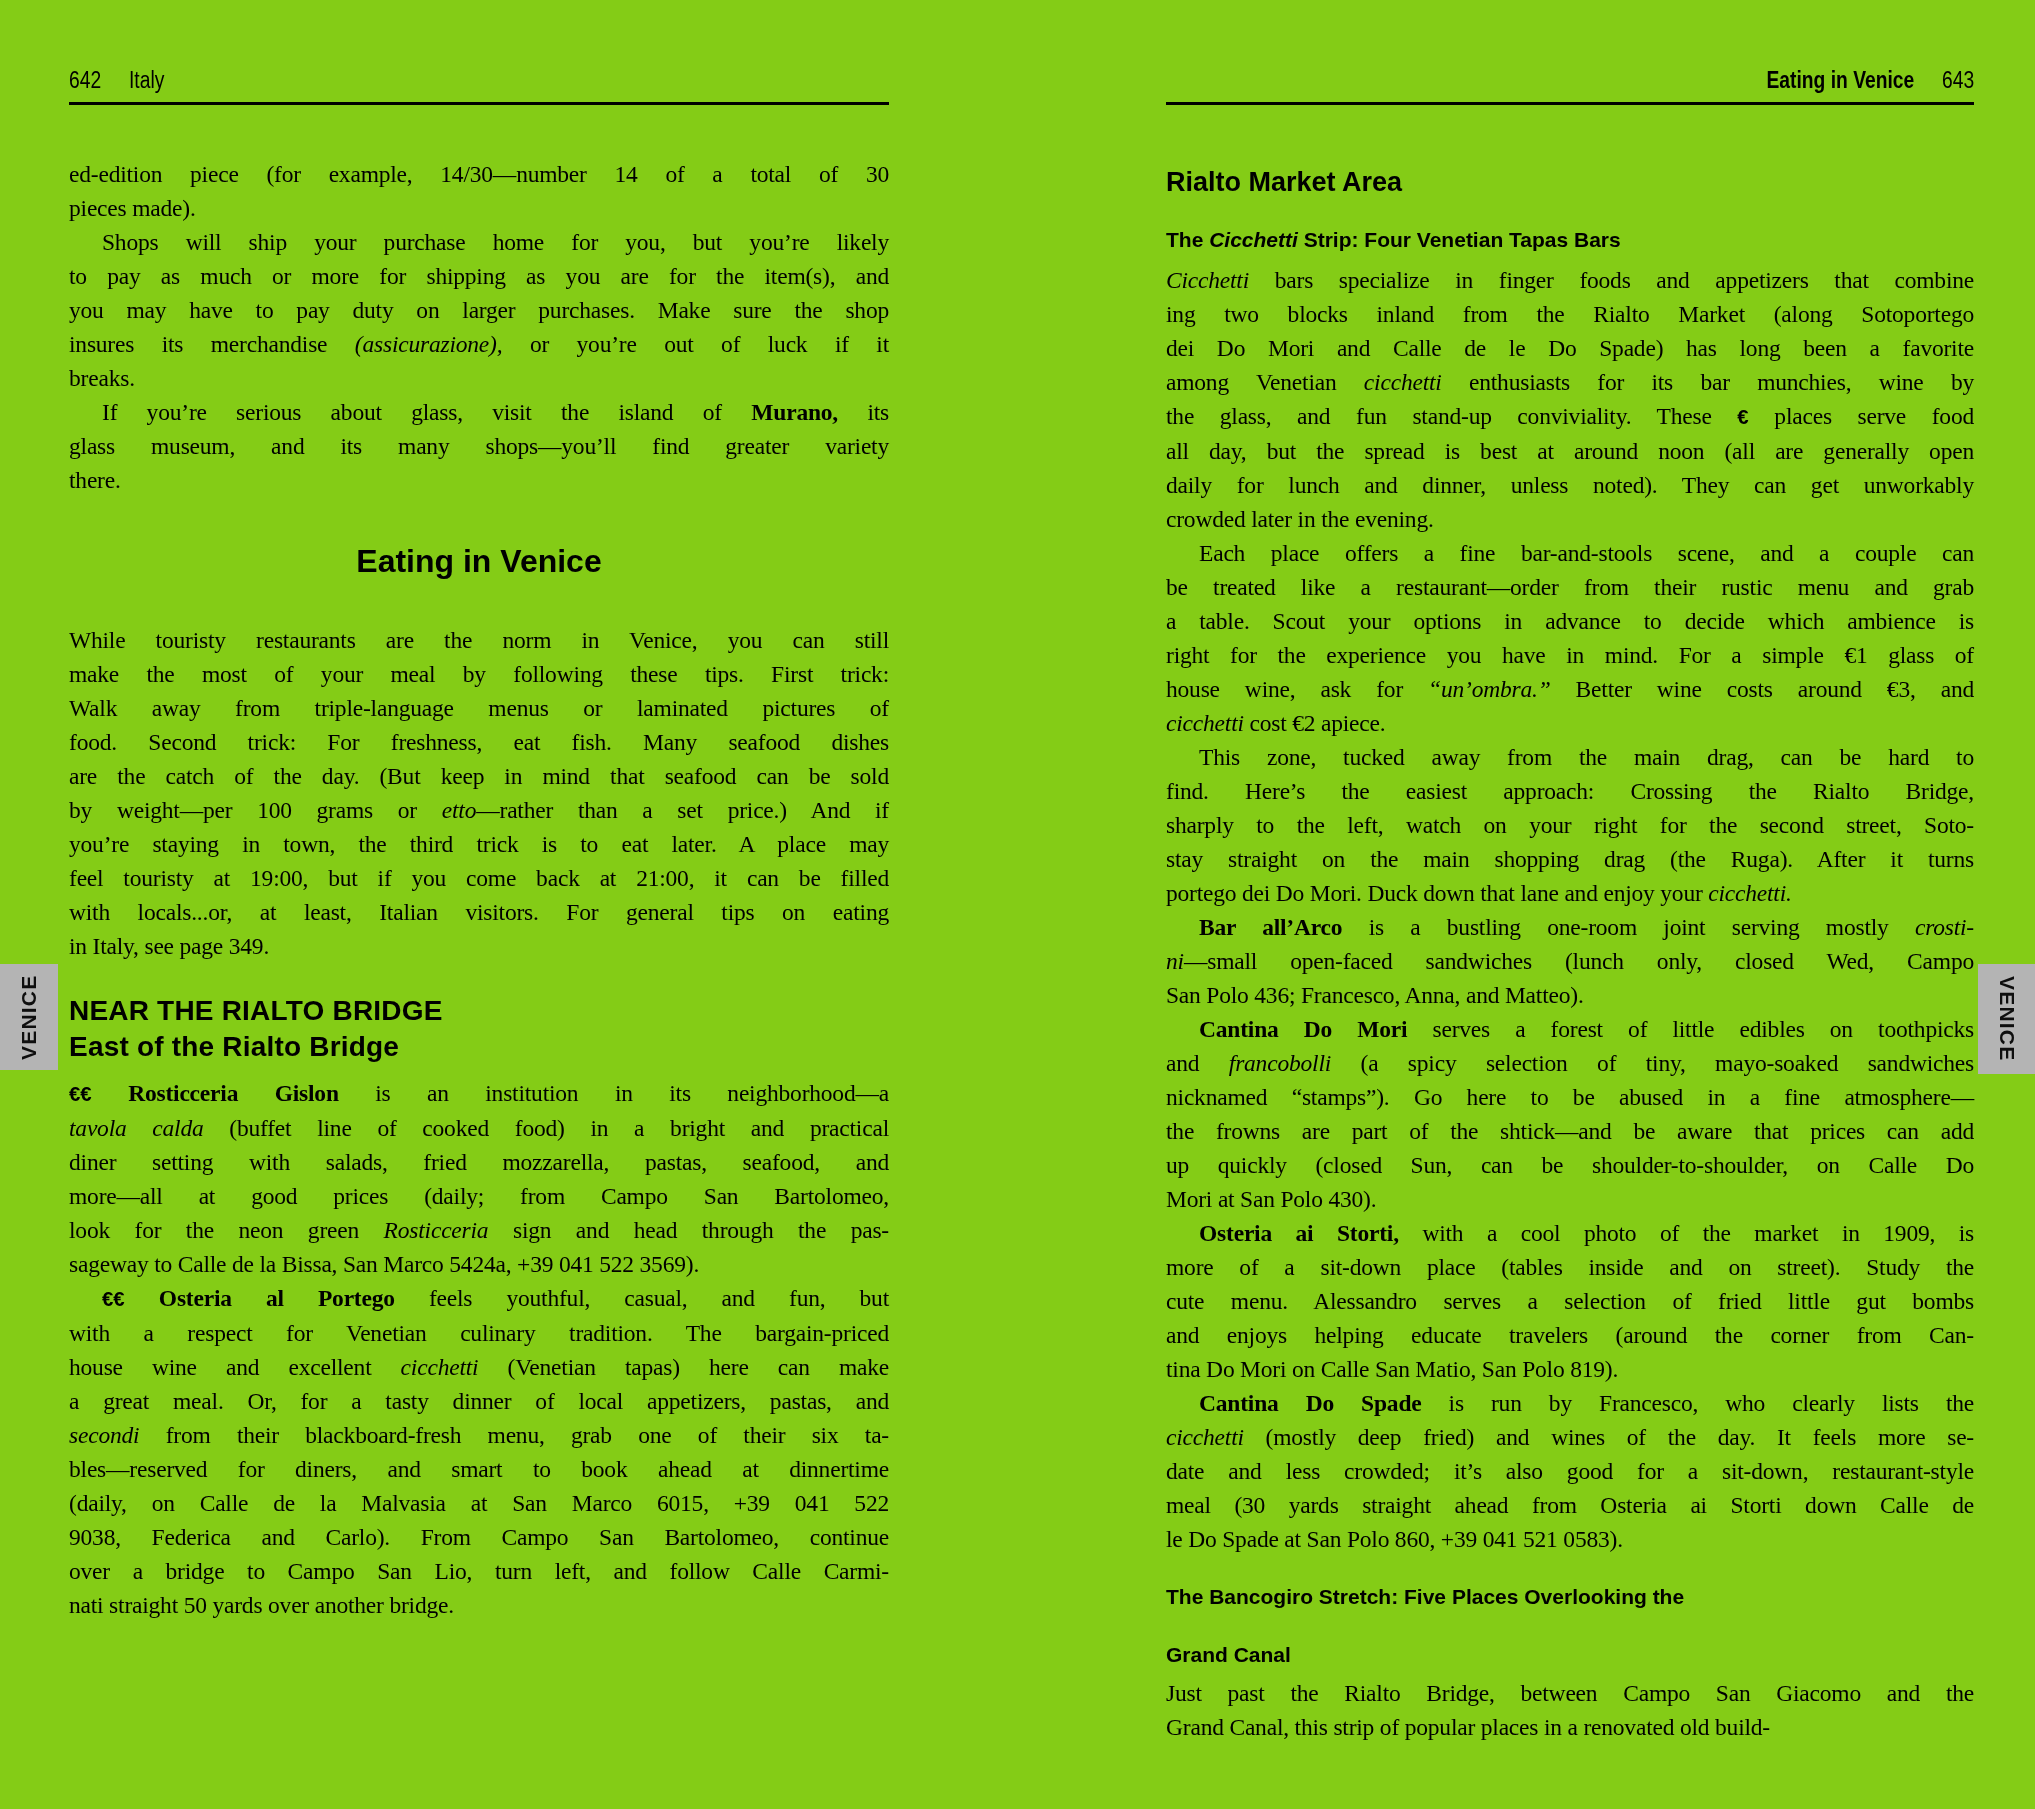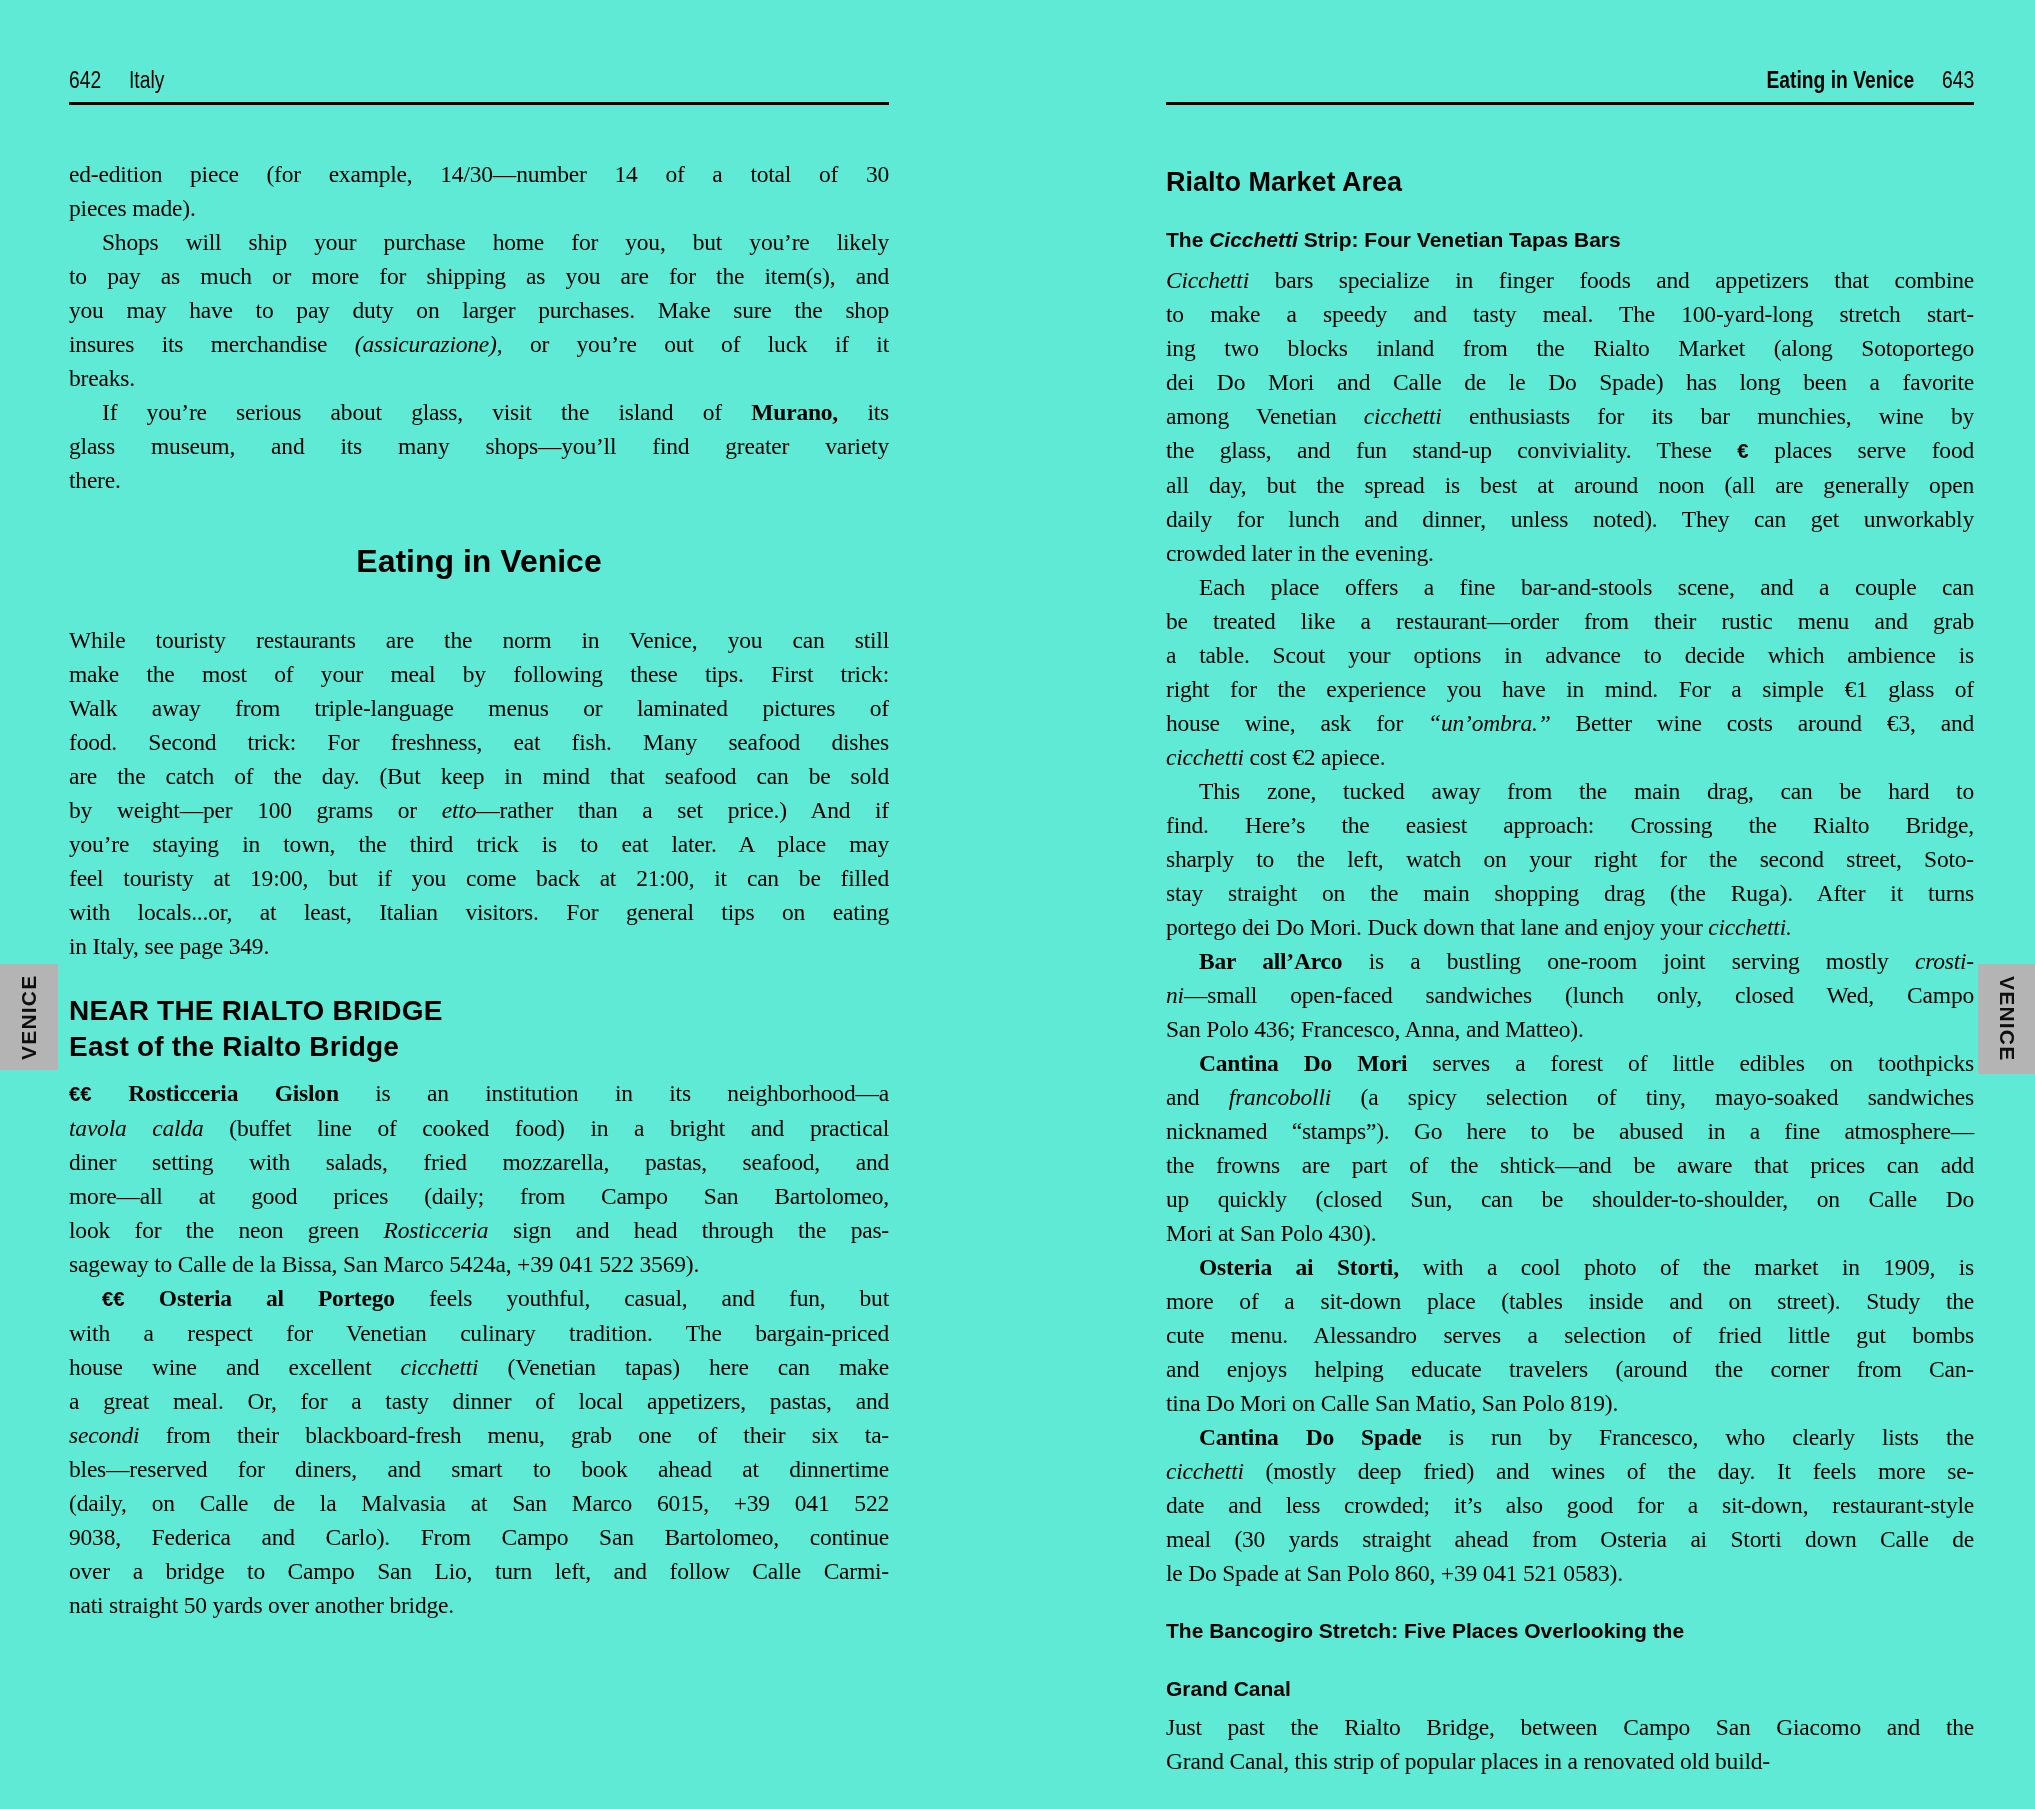--- a/index.html
+++ b/index.html
@@ -1,16 +1,16 @@
 <!DOCTYPE html>
 <html style="font-size:12.5px"><head>
 <meta charset="utf-8">
 <style>
   html,body{margin:0;padding:0;background:#ffffff;}
-  .spread{position:relative;width:2035px;height:1809px;background:#5eead4;overflow:hidden;
+  .spread{position:relative;width:2035px;height:1809px;background:#84cc16;overflow:hidden;
           color:#000;font-family:"Liberation Serif",serif;}
   .page{position:absolute;top:0;height:100%;}
   .page.left{left:69px;width:820px;}
   .page.right{left:1166px;width:808px;}
 
   
   .running-head{position:absolute;top:66px;left:0;right:0;height:36px;
                 border-bottom:3.1px solid #000;font-family:"Liberation Sans",sans-serif;
                 font-size:23.5px;line-height:28px;white-space:nowrap;}
   .running-head .hd{display:inline-block;transform:scaleX(0.82);transform-origin:left bottom;}
@@ -135,21 +135,20 @@
     </header>
     <div class="page-body">
         <div class="blk area-heading">
           <div class="ln">Rialto Market Area</div>
         </div>
         <div class="blk tapas-heading">
           <div class="ln">The <i>Cicchetti</i> Strip: Four Venetian Tapas Bars</div>
         </div>
         <div class="blk para">
           <div class="ln"><i>Cicchetti</i> bars specialize in finger foods and appetizers that combine</div>
-          <div class="ln">to make a speedy and tasty meal. The 100-yard-long stretch start-</div>
           <div class="ln">ing two blocks inland from the Rialto Market (along Sotoportego</div>
           <div class="ln">dei Do Mori and Calle de le Do Spade) has long been a favorite</div>
           <div class="ln">among Venetian <i>cicchetti</i> enthusiasts for its bar munchies, wine by</div>
           <div class="ln">the glass, and fun stand-up conviviality. These <span class="eu">€</span> places serve food</div>
           <div class="ln">all day, but the spread is best at around noon (all are generally open</div>
           <div class="ln">daily for lunch and dinner, unless noted). They can get unworkably</div>
           <div class="ln last">crowded later in the evening.</div>
         </div>
         <div class="blk para">
           <div class="ln ind">Each place offers a fine bar-and-stools scene, and a couple can</div>

